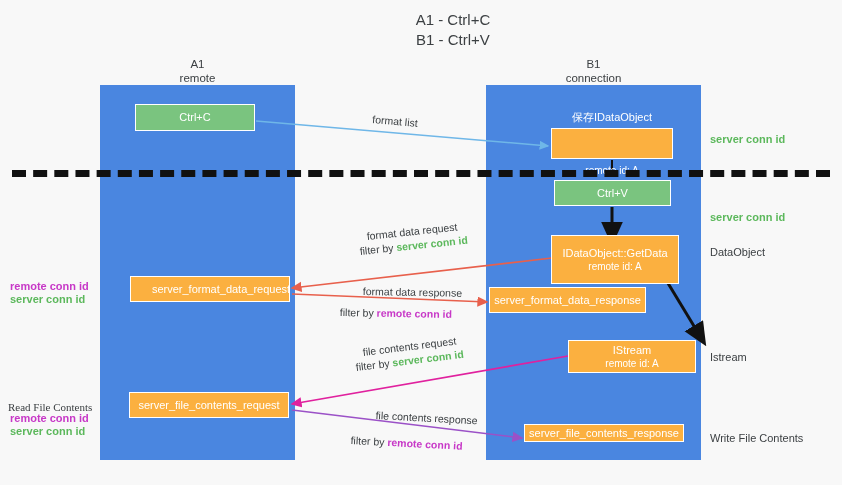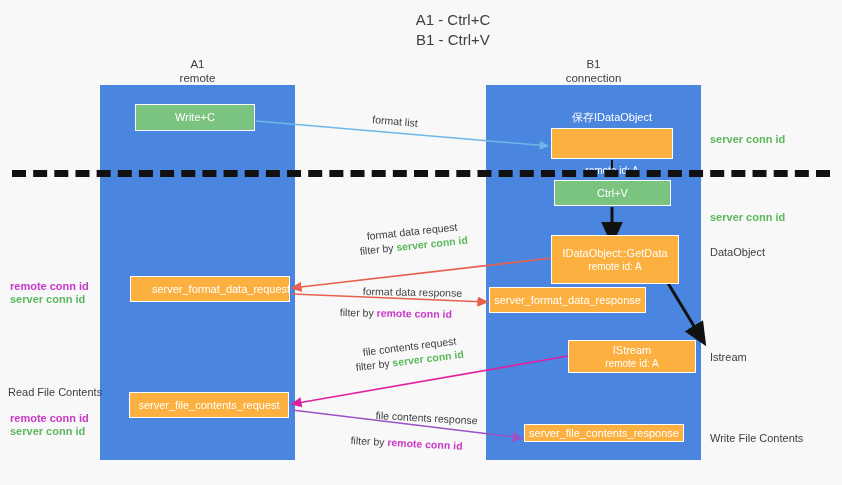--- a/index.html
+++ b/index.html
@@ -111,21 +111,21 @@
     <path d="M552,258 L292,288" stroke="#e8604c" stroke-width="1.6" fill="none" marker-end="url(#ar-red)"></path>
 
     <path d="M292,294 L487,302" stroke="#e8604c" stroke-width="1.6" fill="none" marker-end="url(#ar-red)"></path>
 
     <path d="M568,356 L292,404" stroke="#e0219e" stroke-width="1.6" fill="none" marker-end="url(#ar-magenta)"></path>
 
     <path d="M292,410 L522,438" stroke="#9b51c7" stroke-width="1.6" fill="none" marker-end="url(#ar-purple)"></path>
   </svg>
 
   <div class="box green" style="left:135px;top:104px;width:120px;height:27px;">
-    <span>Write+C</span>
+    <span>Ctrl+C</span>
   </div>
 
   <div class="box orange" style="left:551px;top:128px;width:122px;height:31px;gap:40px;">
     <span>保存IDataObject</span>
     <span class="sub">remote id: A</span>
   </div>
 
   <div class="box green" style="left:554px;top:180px;width:117px;height:26px;">
     <span>Ctrl+V</span>
   </div>
@@ -190,17 +190,17 @@
 
   <div class="side-label side-green" style="left:710px;top:132px;">server conn id</div>
   <div class="side-label side-green" style="left:710px;top:210px;">server conn id</div>
   <div class="side-label" style="left:710px;top:245px;">DataObject</div>
   <div class="side-label" style="left:710px;top:350px;">Istream</div>
   <div class="side-label" style="left:710px;top:431px;">Write File Contents</div>
 
   <div class="side-label side-purple" style="left:10px;top:279px;">remote conn id</div>
   <div class="side-label side-green" style="left:10px;top:292px;">server conn id</div>
 
-  <div class="side-label" style="left:8px;top:385px;">Read File Contents</div>
+  <div class="side-label" style="left:8px;top:400px;font-family:Liberation Serif, serif;">Read File Contents</div>
   <div class="side-label side-purple" style="left:10px;top:411px;">remote conn id</div>
   <div class="side-label side-green" style="left:10px;top:424px;">server conn id</div>
 
 </div>
 
 </body></html>

